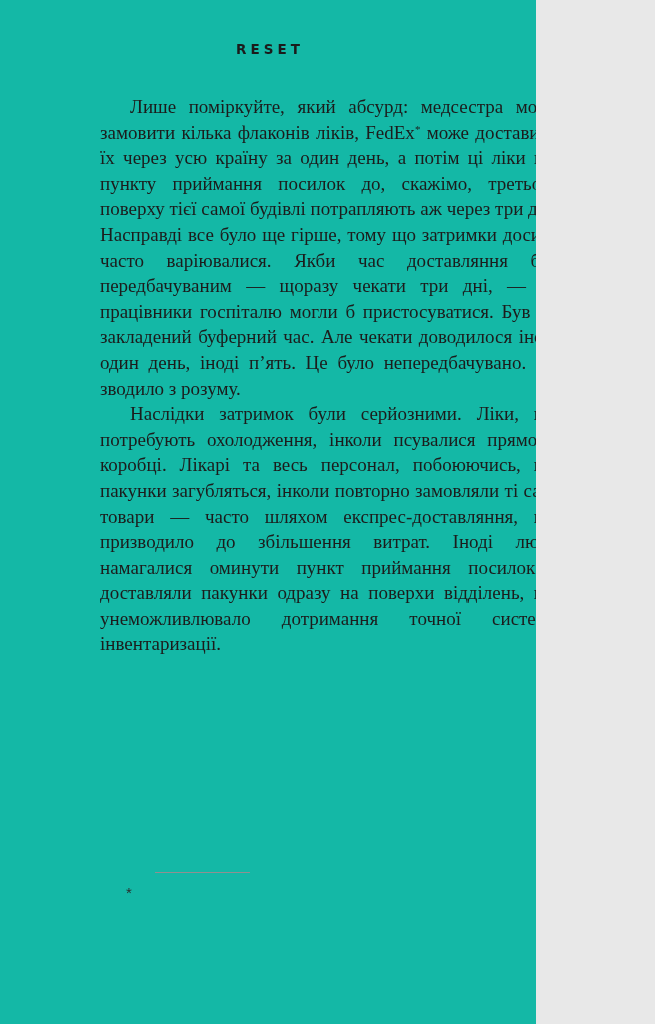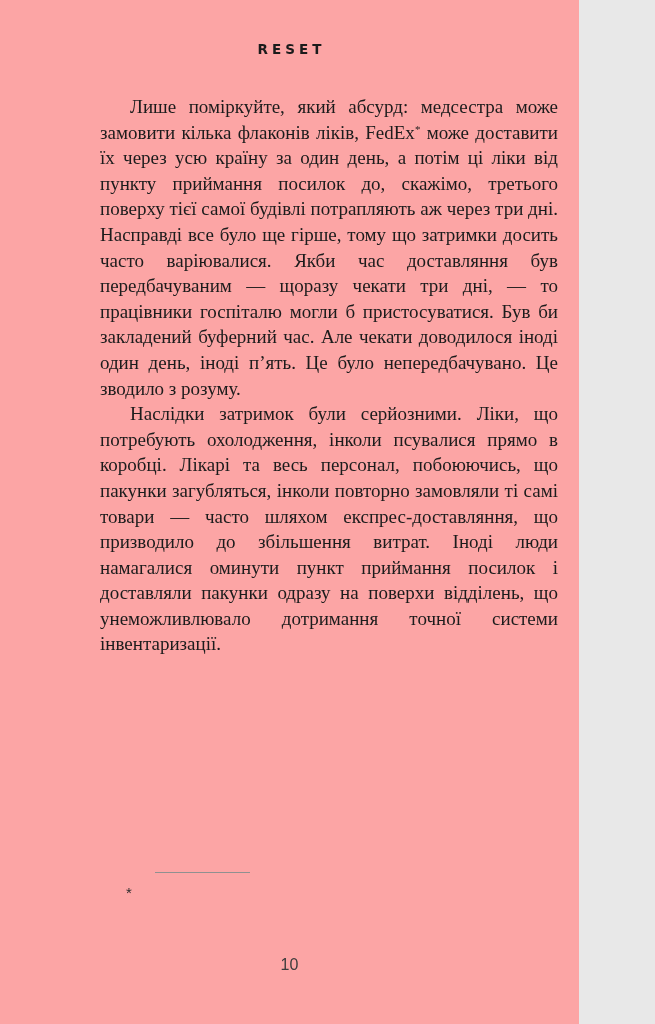--- a/index.html
+++ b/index.html
@@ -2,25 +2,26 @@
 <html lang="uk"><head>
 <meta charset="utf-8">
 <style>
   html, body {
     margin: 0;
     padding: 0;
     background: #e8e8e8;
   }
   .page {
     position: relative;
-    width: 579px;
+    width: 524px;
     height: 1024px;
-    background: #fca5a5;
+    background: #14b8a6;
     overflow: hidden;
     font-family: "Liberation Serif", serif;
+    padding-left: 12px;
   }
   .running-head {
     position: absolute;
     top: 41px;
     left: 0;
     width: 100%;
     text-align: center;
     font-family: "DejaVu Sans", sans-serif;
     font-weight: 700;
     font-size: 13.5px;
@@ -106,15 +107,14 @@
 
   </div>
 
   <div class="footnote-block">
     <div class="footnote-rule"></div>
     <div class="footnote">
       <span class="fn-marker">*</span>
     </div>
   </div>
 
-  <div class="page-number">10</div>
 
 </div>
 
 </body></html>

